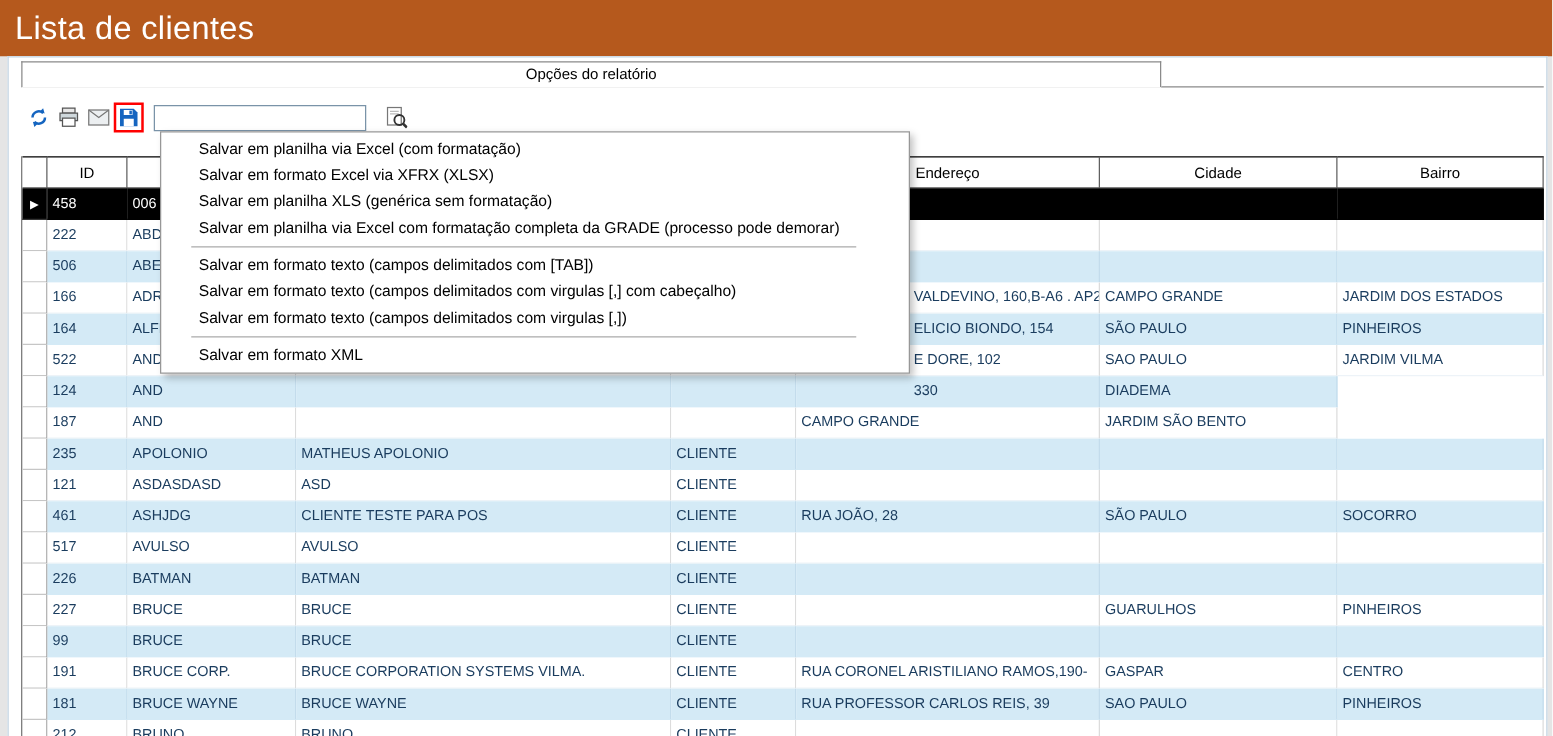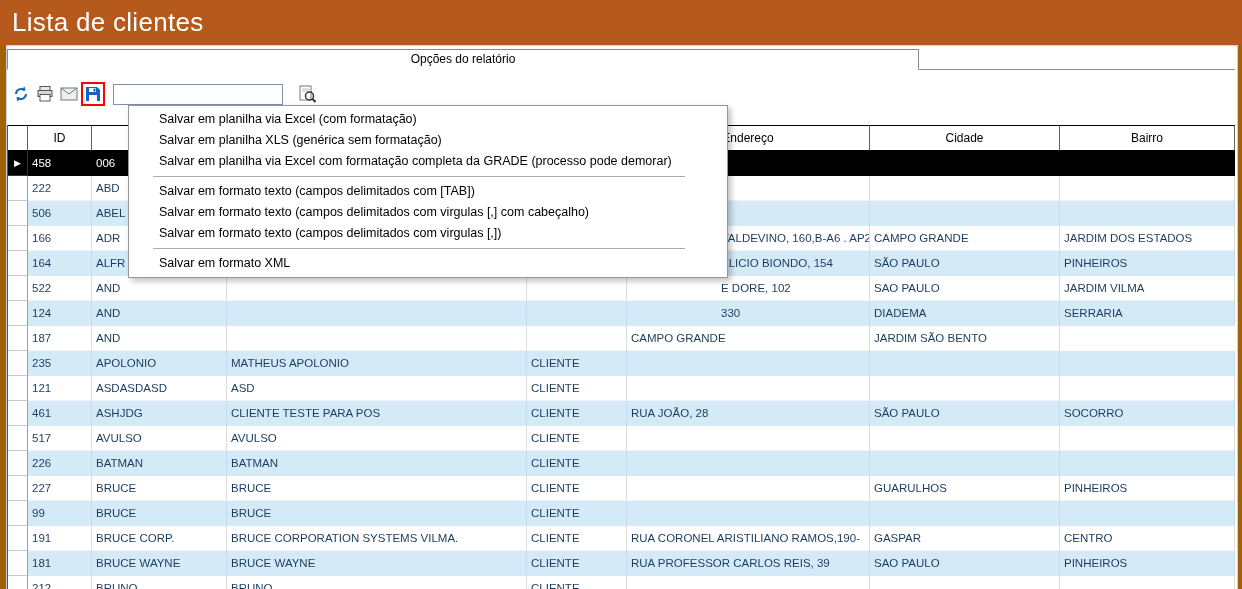--- a/index.html
+++ b/index.html
@@ -1,27 +1,27 @@
 <!DOCTYPE html>
 <html><head>
 <meta charset="utf-8">
 <style>
   * { box-sizing: border-box; margin: 0; padding: 0; }
   html,body { width:1242px; height:589px; overflow:hidden; background:#fff;
               font-family:"Liberation Sans", sans-serif; }
-  .app { position:relative; width:1242px; height:589px; background:#a16207; overflow:hidden; }
+  .app { position:relative; width:1242px; height:589px; background:#e5e5e5; overflow:hidden; }
 
   
   .titlebar { height:45px; background:#B5591D; color:#fff; display:flex; align-items:center;
               padding-left:12px; font-size:26px; font-weight:300; letter-spacing:.3px; }
 
   
   .content { position:absolute; left:6px; right:4px; top:45px; bottom:0;
              border-left:1px solid #c2d4e2; border-right:1px solid #c2d4e2; border-top:1px solid #c2d4e2;
-             background:#fff; padding-right:2px; }
+             background:#fff; padding-left:10px; padding-right:2px; }
 
   
   .tabstrip { height:22px; display:flex; border-bottom:1px solid #8a8a8a; margin-top:2px; }
   .tab { width:912px; border:1px solid #8a8a8a; border-bottom:1px solid #fff; background:#fff;
          text-align:center; font-size:12px; line-height:19px; position:relative; top:1px; color:#000; }
   .tab-rest { flex:1; }
 
   
   .toolbar { height:42px; display:flex; align-items:center; padding:6px 0 0 2px; }
   .tbtn { width:24px; height:24px; display:flex; align-items:center; justify-content:center; cursor:pointer; }
@@ -189,21 +189,20 @@
           <div class="cell col6">JARDIM VILMA</div>
         </div>
         <div class="grow drow alt">
           <div class="cell ind"></div>
           <div class="cell col0 num">124</div>
           <div class="cell col1">AND</div>
           <div class="cell col2"></div>
           <div class="cell col3"></div>
           <div class="cell col4 frag">330</div>
           <div class="cell col5">DIADEMA</div>
-          <div class="cell col6">SERRARIA</div>
         </div>
         <div class="grow drow ">
           <div class="cell ind"></div>
           <div class="cell col0 num">187</div>
           <div class="cell col1">AND</div>
           <div class="cell col2"></div>
           <div class="cell col3"></div>
           <div class="cell col5">CAMPO GRANDE</div>
           <div class="cell col6">JARDIM SÃO BENTO</div>
         </div>
@@ -306,20 +305,21 @@
           <div class="cell col4"></div>
           <div class="cell col5"></div>
           <div class="cell col6"></div>
         </div>
       </div>
 
   </div>
 
   <div class="menu">
       <div class="menu-item">Salvar em planilha via Excel (com formatação)</div>
+      <div class="menu-item">Salvar em formato Excel via XFRX (XLSX)</div>
       <div class="menu-item">Salvar em planilha XLS (genérica sem formatação)</div>
       <div class="menu-item">Salvar em planilha via Excel com formatação completa da GRADE (processo pode demorar)</div>
       <div class="menu-sep"></div>
       <div class="menu-item">Salvar em formato texto (campos delimitados com [TAB])</div>
       <div class="menu-item">Salvar em formato texto (campos delimitados com virgulas [,] com cabeçalho)</div>
       <div class="menu-item">Salvar em formato texto (campos delimitados com virgulas [,])</div>
       <div class="menu-sep"></div>
       <div class="menu-item">Salvar em formato XML</div>
     </div>
 

